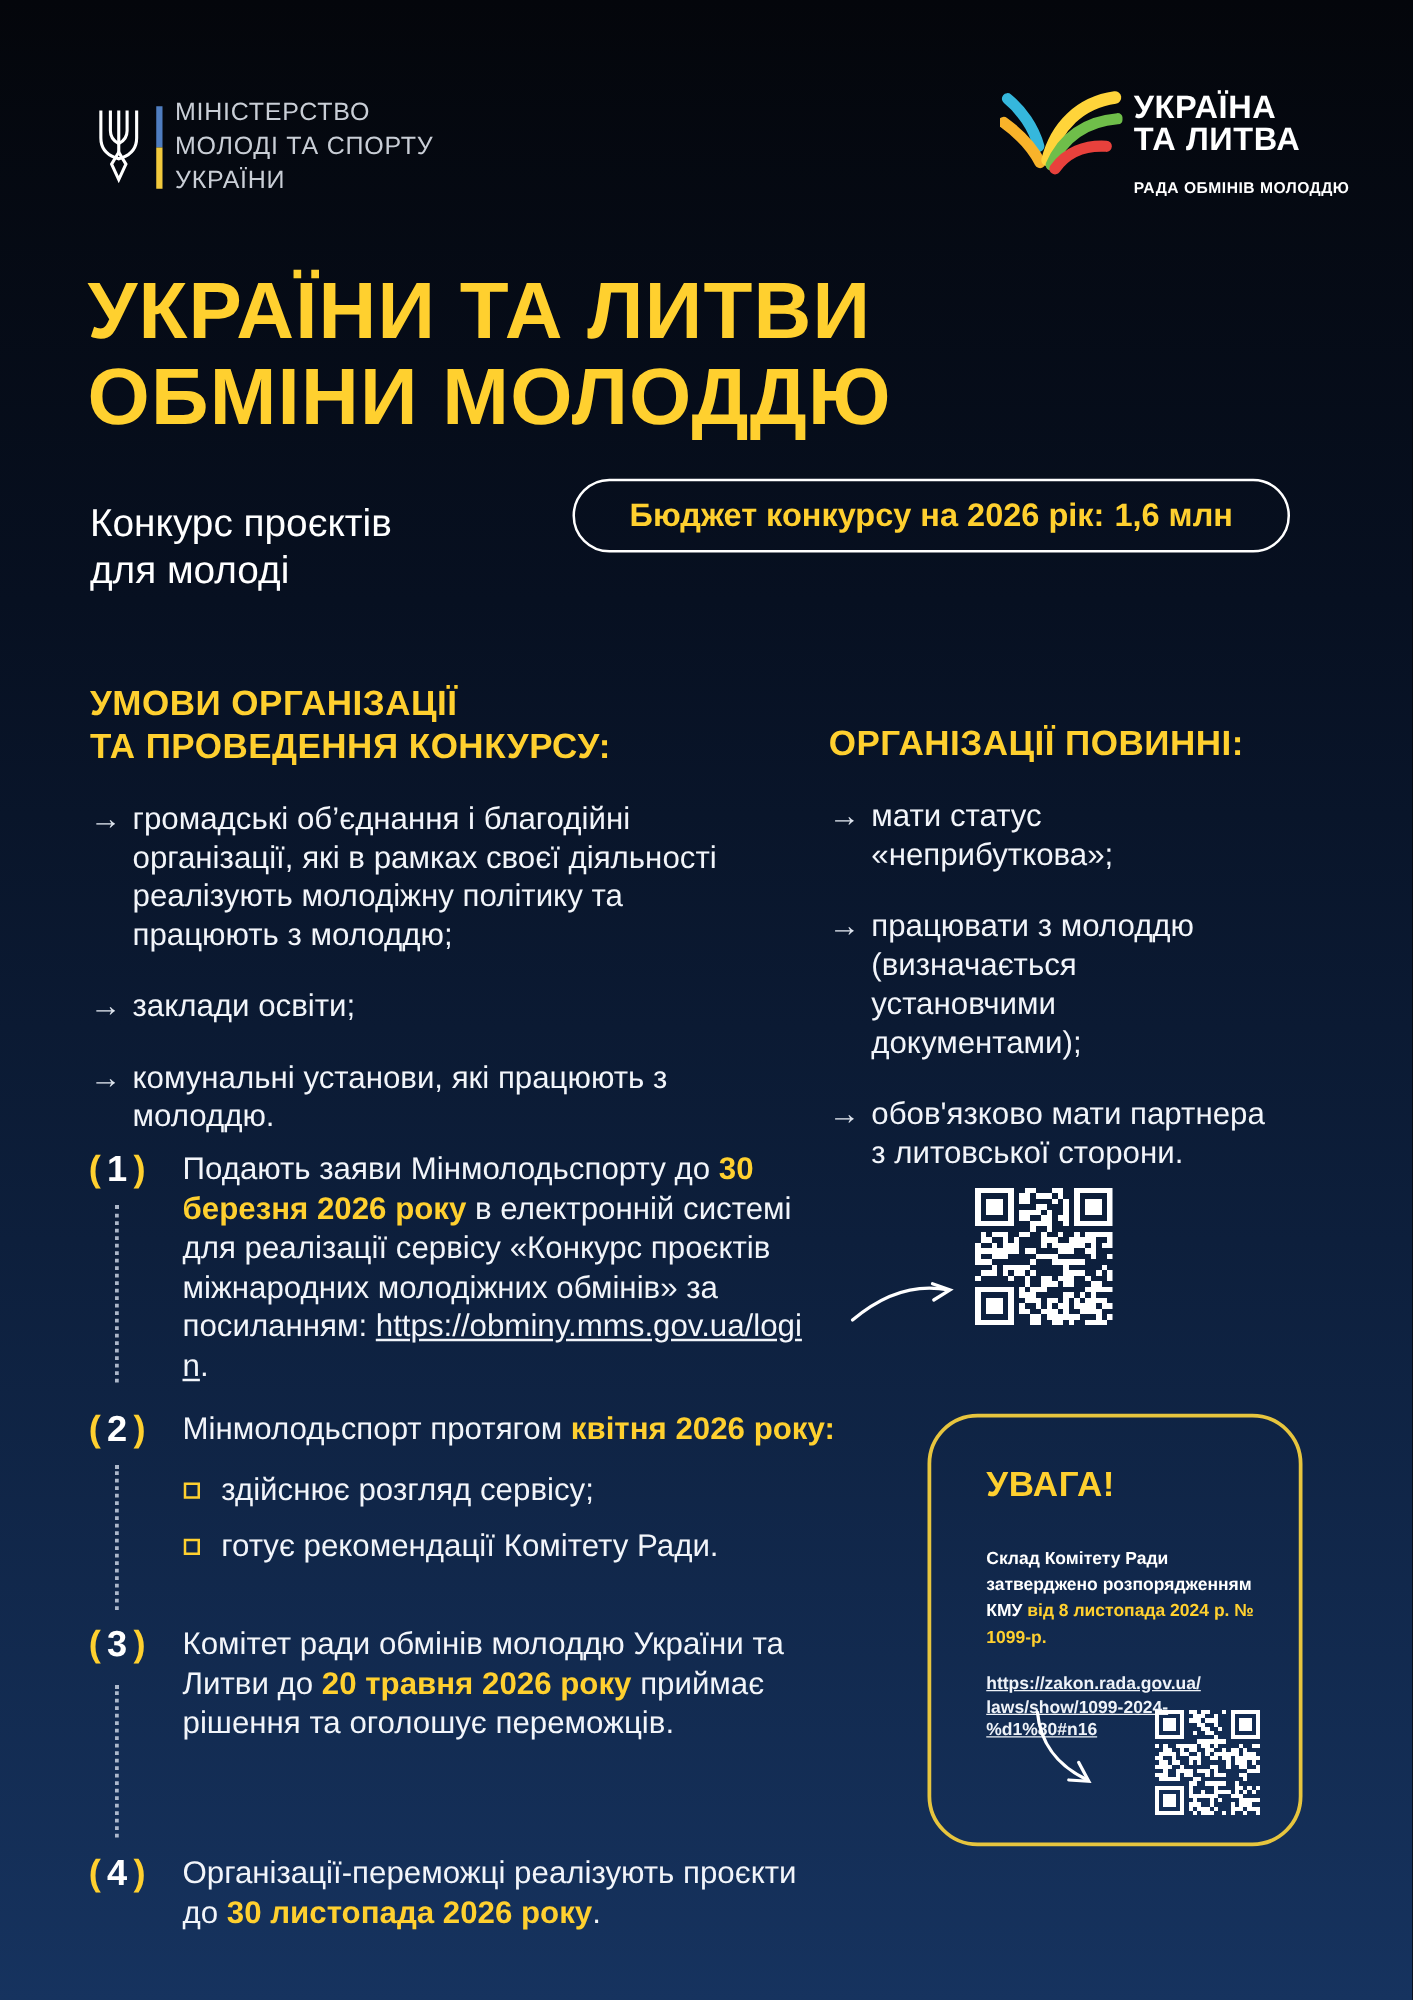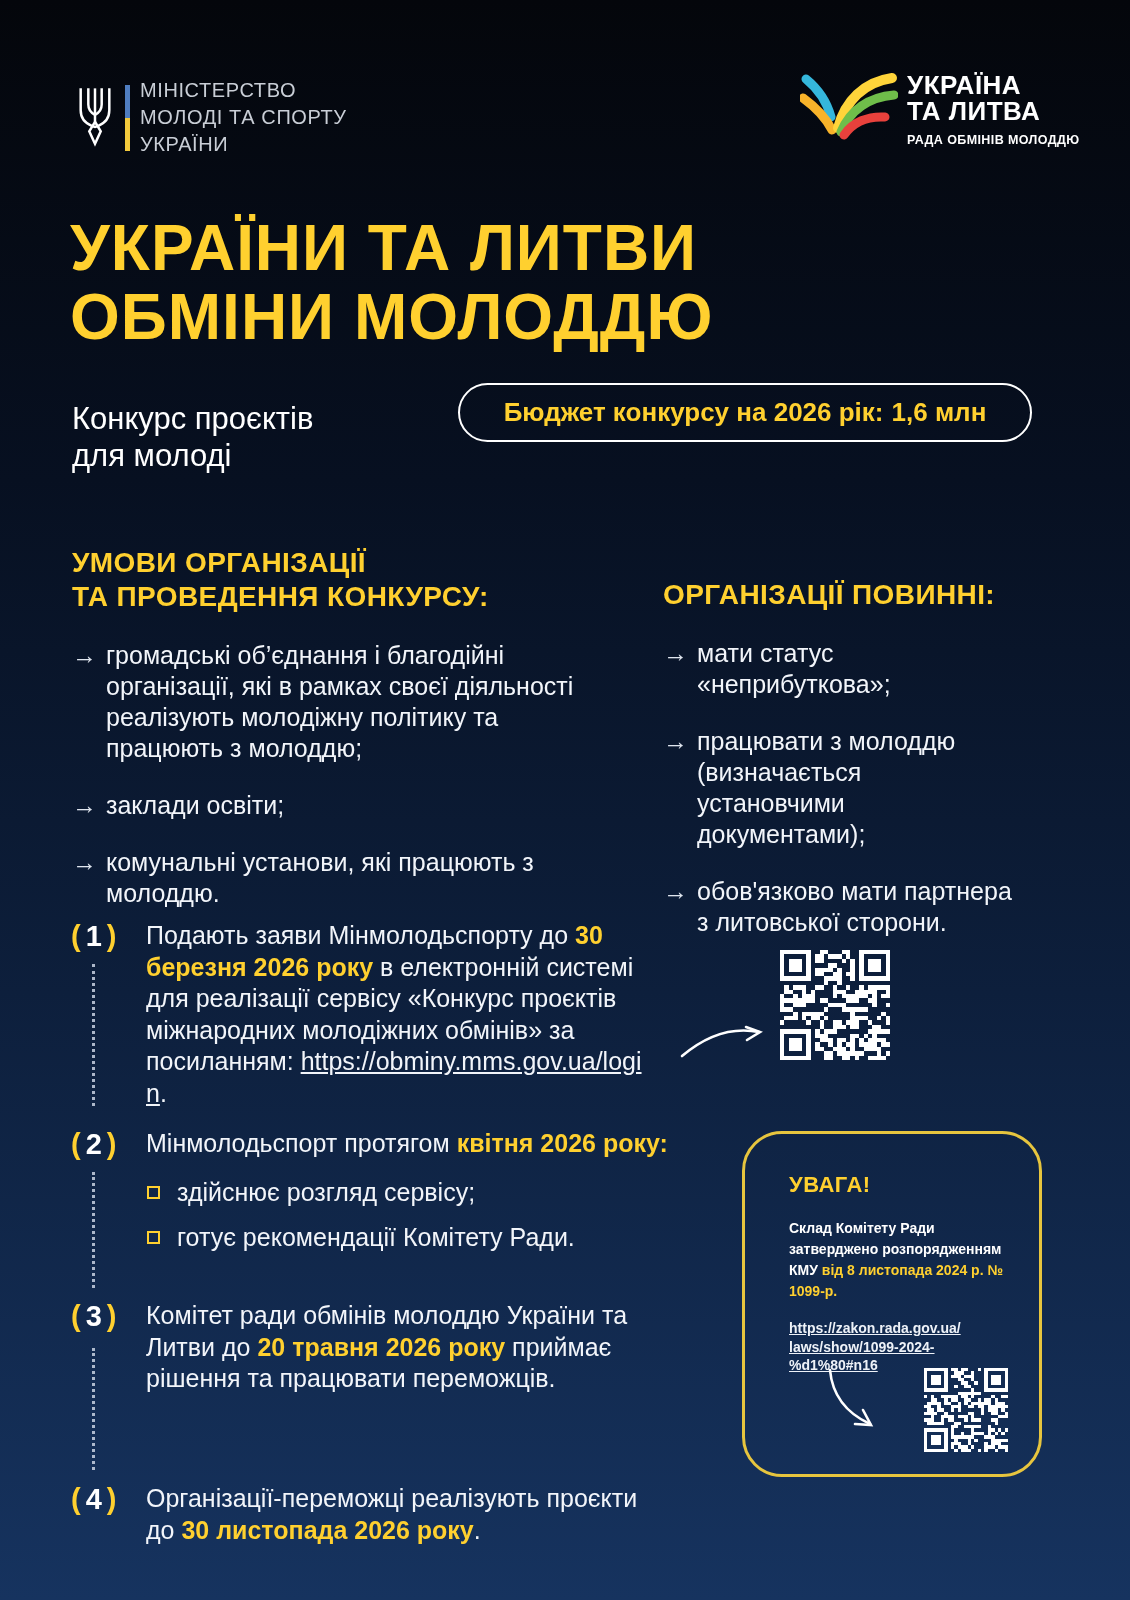--- a/index.html
+++ b/index.html
@@ -11,21 +11,21 @@
   .ministry{left:74px;top:76px;display:flex;align-items:center;}
   .trident{width:42px;height:64px;margin-right:9px;}
   .flagbar{width:5px;height:66px;margin:1px 10px 0 0;display:flex;flex-direction:column;}
   .flagbar .b{flex:1;background:var(--flag-blue,#4f7dc0);}
   .flagbar .y{flex:1;background:var(--flag-yellow,#f2c93c);}
   .min-text{font-size:20px;line-height:27px;letter-spacing:.6px;color:#c9ced6;font-weight:400;padding-top:1px;}
   
   .council{left:800px;top:72px;display:flex;align-items:flex-start;}
   .arcs{width:98px;height:68px;margin-right:9px;}
   .council-name{font-size:26px;line-height:26px;font-weight:700;letter-spacing:.5px;color:#fff;}
-  .council-sub{font-size:12.5px;font-weight:700;letter-spacing:.4px;color:#fff;margin-top:9px;}
+  .council-sub{font-size:12.5px;font-weight:700;letter-spacing:.4px;color:#fff;margin-top:19px;}
   
   .title{left:70px;top:214px;font-size:64px;line-height:69px;font-weight:800;
     color:var(--accent-yellow,#ffd02f);letter-spacing:1px;margin:0;}
   
   .subtitle{left:72px;top:400px;font-size:31px;line-height:37px;font-weight:500;color:#fff;}
   .budget{left:458px;top:383px;width:574px;height:59px;box-sizing:border-box;
     border:2.5px solid #fff;border-radius:32px;display:flex;align-items:center;justify-content:center;
     font-size:26px;color:var(--accent-yellow,#ffd02f);font-weight:600;white-space:nowrap;}
   .budget b{font-weight:800;margin-left:8px;}
   
@@ -44,21 +44,21 @@
   .steptext{width:505px;font-size:25px;line-height:31.5px;font-weight:500;color:#f2f5fa;}
   .hl{color:var(--accent-yellow,#ffd02f);font-weight:700;}
   a.wlink{color:#f2f5fa;text-decoration:underline;word-break:break-all;}
   .dots{width:0;border-left:3px dotted #c9d2e2;opacity:.85;}
   .subbullets{list-style:none;margin:17px 0 0 0;padding:0;}
   .subbullets li{display:flex;margin-bottom:14px;font-size:25px;line-height:31px;font-weight:500;}
   .sq{flex:0 0 9px;height:9px;border:2px solid var(--accent-yellow,#ffd02f);margin:9px 17px 0 1px;}
   
   .attn{left:742px;top:1131px;width:300px;height:346px;box-sizing:border-box;
     border:3px solid var(--border-gold,#e7c53e);border-radius:40px;padding:38px 28px 0 44px;}
-  .attn h2{margin:0 0 20px 0;font-size:22px;font-weight:700;color:var(--accent-yellow,#ffd02f);letter-spacing:.5px;}
+  .attn h2{margin:0 0 32px 0;font-size:28px;font-weight:700;color:var(--accent-yellow,#ffd02f);letter-spacing:.5px;}
   .attn .para{font-size:14px;line-height:21px;font-weight:600;color:#fff;}
   .attn .para .hl{font-weight:700;}
   .attn a.wlink{display:block;margin-top:17px;font-size:14px;line-height:18.5px;font-weight:600;color:#eef2f8;}
   .attn a.wlink span{display:inline;}
   .qr{shape-rendering:crispEdges;}
   svg.arrowline{overflow:visible;}
 </style>
 </head>
 <body>
 
@@ -181,21 +181,21 @@
           <span>готує рекомендації Комітету Ради.</span>
         </li>
       </ul>
     </div>
   </div>
   <div class="abs dots" style="left:92px;top:1172px;height:116px;"></div>
 
   <div class="abs step" style="left:66px;top:1300px;">
     <div class="stepnum"><span class="p">(</span><span>3</span><span class="p">)</span></div>
     <div class="steptext">
-      <span>Комітет ради обмінів молоддю України та Литви до </span><span class="hl">20 травня 2026 року</span><span> приймає рішення та працювати переможців.</span>
+      <span>Комітет ради обмінів молоддю України та Литви до </span><span class="hl">20 травня 2026 року</span><span> приймає рішення та оголошує переможців.</span>
     </div>
   </div>
   <div class="abs dots" style="left:92px;top:1348px;height:122px;"></div>
 
   <div class="abs step" style="left:66px;top:1483px;">
     <div class="stepnum"><span class="p">(</span><span>4</span><span class="p">)</span></div>
     <div class="steptext">
       <span>Організації-переможці реалізують проєкти до </span><span class="hl">30 листопада 2026 року</span><span>.</span>
     </div>
   </div>

